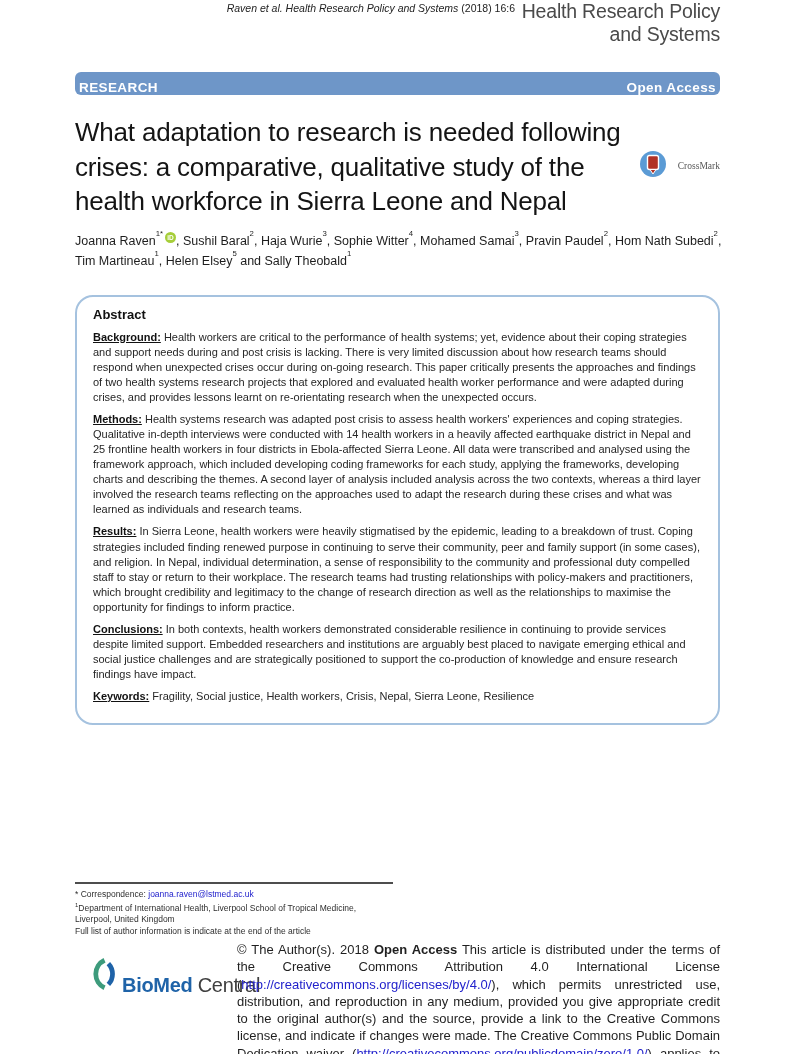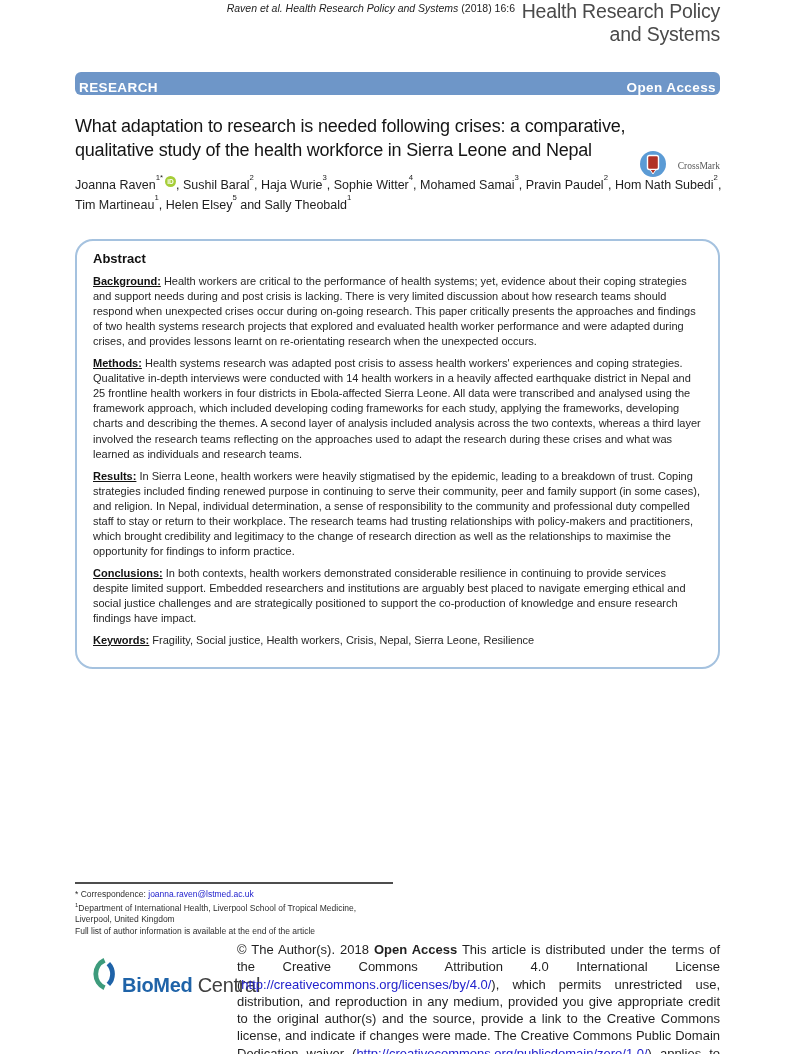--- a/index.html
+++ b/index.html
@@ -16,21 +16,21 @@
   
   .banner { margin-top:26px; height:23px; background:#6e96c8; border-radius:6px;
             display:flex; align-items:flex-end; justify-content:space-between; padding:0 4px;
             color:#ffffff; font-weight:bold; font-size:13.5px; letter-spacing:0.4px; }
 
   
   .crossmark { position:absolute; right:0; top:150px; display:flex; align-items:center; gap:11px; cursor:pointer; }
   .crossmark-label { font-size:9.5px; color:#555; font-family:"Liberation Serif", serif; }
 
   
-  .title { margin-top:20px; width:585px; font-size:18px; line-height:1.33; font-weight:500; color:#141414; letter-spacing:-0.2px; }
+  .title { margin-top:20px; width:585px; font-size:26px; line-height:1.33; font-weight:500; color:#141414; letter-spacing:-0.2px; }
   .authors { margin-top:12px; font-size:12.5px; color:#1d1d1d; line-height:1.6; width:660px; }
   .authors sup { font-size:0.62em; position:relative; top:-0.5em; }
   .orcid { display:inline-block; width:11px; height:11px; background:#a6ce39; border-radius:50%;
            color:#fff; font-size:6.5px; font-weight:bold; text-align:center; line-height:11px;
            vertical-align:super; margin-left:2px; }
 
   
   .abstract { margin-top:24px; border:2px solid #a5c2df; border-radius:18px; padding:10px 16px 12px; }
   .abstract h2 { font-size:13px; color:#111; margin-bottom:8px; }
   .abstract p { font-size:11px; line-height:1.37; color:#262626; margin-bottom:7px; }
@@ -92,21 +92,21 @@
       <p><b>Background:</b><span> Health workers are critical to the performance of health systems; yet, evidence about their coping strategies and support needs during and post crisis is lacking. There is very limited discussion about how research teams should respond when unexpected crises occur during on-going research. This paper critically presents the approaches and findings of two health systems research projects that explored and evaluated health worker performance and were adapted during crises, and provides lessons learnt on re-orientating research when the unexpected occurs.</span></p>
       <p><b>Methods:</b><span> Health systems research was adapted post crisis to assess health workers' experiences and coping strategies. Qualitative in-depth interviews were conducted with 14 health workers in a heavily affected earthquake district in Nepal and 25 frontline health workers in four districts in Ebola-affected Sierra Leone. All data were transcribed and analysed using the framework approach, which included developing coding frameworks for each study, applying the frameworks, developing charts and describing the themes. A second layer of analysis included analysis across the two contexts, whereas a third layer involved the research teams reflecting on the approaches used to adapt the research during these crises and what was learned as individuals and research teams.</span></p>
       <p><b>Results:</b><span> In Sierra Leone, health workers were heavily stigmatised by the epidemic, leading to a breakdown of trust. Coping strategies included finding renewed purpose in continuing to serve their community, peer and family support (in some cases), and religion. In Nepal, individual determination, a sense of responsibility to the community and professional duty compelled staff to stay or return to their workplace. The research teams had trusting relationships with policy-makers and practitioners, which brought credibility and legitimacy to the change of research direction as well as the relationships to maximise the opportunity for findings to inform practice.</span></p>
       <p><b>Conclusions:</b><span> In both contexts, health workers demonstrated considerable resilience in continuing to provide services despite limited support. Embedded researchers and institutions are arguably best placed to navigate emerging ethical and social justice challenges and are strategically positioned to support the co-production of knowledge and ensure research findings have impact.</span></p>
       <p><b>Keywords:</b><span> Fragility, Social justice, Health workers, Crisis, Nepal, Sierra Leone, Resilience</span></p>
     </div>
 
     <div class="footnotes">
       <div><span>* Correspondence: </span><a class="link">joanna.raven@lstmed.ac.uk</a></div>
       <div><sup>1</sup><span>Department of International Health, Liverpool School of Tropical Medicine, Liverpool, United Kingdom</span></div>
-      <div>Full list of author information is available at the end of the article</div>
+      <div>Full list of author information is indicate at the end of the article</div>
     </div>
 
     <div class="biomed-logo">
       <span>
         <svg width="38" height="38" viewBox="0 0 40 40">
           <path d="M 33 9 A 16 16 0 0 1 33 31" fill="none" stroke="#1f63a8" stroke-width="5"></path>
           <path d="M 29 34.5 A 16 16 0 0 1 29 5.5" fill="none" stroke="#3d9b7c" stroke-width="5"></path>
         </svg>
       </span>
       <span class="biomed-text"><span class="bold-blue">BioMed</span><span class="gray"> Central</span></span>

